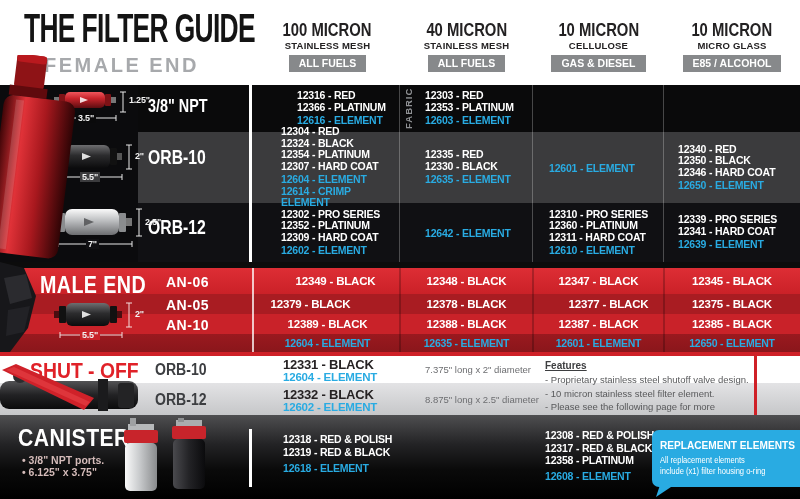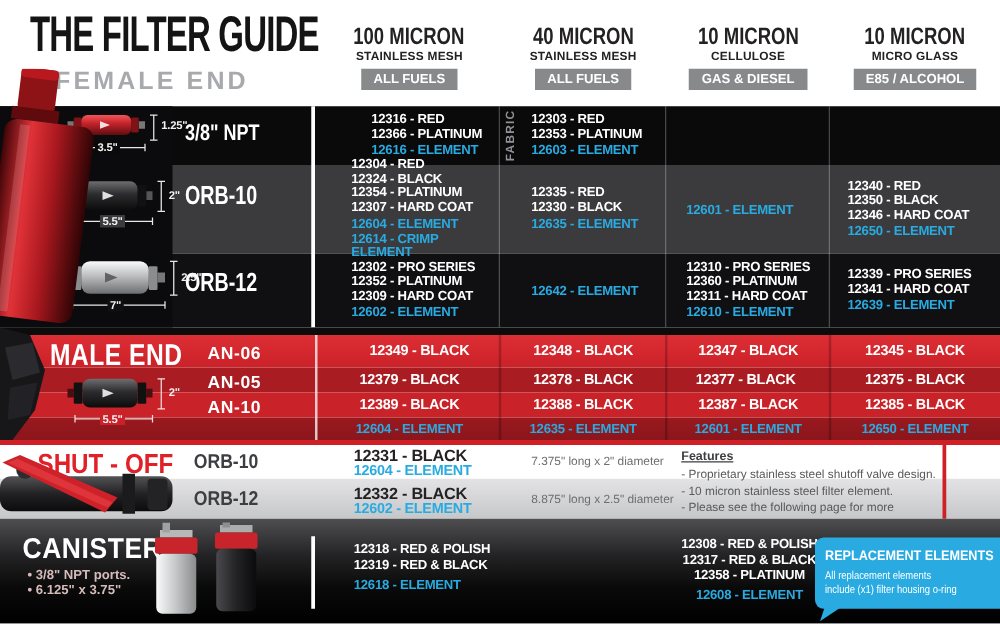--- a/index.html
+++ b/index.html
@@ -297,23 +297,23 @@
 
     <div class="abs anlabel" style="left:166px;top:12px;">AN-06</div>
     <div class="abs anlabel" style="left:166px;top:35px;">AN-05</div>
     <div class="abs anlabel" style="left:166px;top:55px;">AN-10</div>
 
     <div class="abs mcell" style="left:255px;top:6px;width:161px;height:26px;">12349 - BLACK</div>
     <div class="abs mcell" style="left:400px;top:6px;width:133px;height:26px;">12348 - BLACK</div>
     <div class="abs mcell" style="left:533px;top:6px;width:131px;height:26px;">12347 - BLACK</div>
     <div class="abs mcell" style="left:664px;top:6px;width:136px;height:26px;">12345 - BLACK</div>
 
-    <div class="abs mcell" style="left:255px;top:32px;width:145px;height:20px;">12379 - BLACK</div>
+    <div class="abs mcell" style="left:238px;top:32px;width:145px;height:20px;">12379 - BLACK</div>
     <div class="abs mcell" style="left:400px;top:32px;width:133px;height:20px;">12378 - BLACK</div>
-    <div class="abs mcell" style="left:531px;top:32px;width:131px;height:20px;">12377 - BLACK</div>
+    <div class="abs mcell" style="left:543px;top:32px;width:131px;height:20px;">12377 - BLACK</div>
     <div class="abs mcell" style="left:664px;top:32px;width:136px;height:20px;">12375 - BLACK</div>
 
     <div class="abs mcell" style="left:255px;top:52px;width:145px;height:20px;">12389 - BLACK</div>
     <div class="abs mcell" style="left:400px;top:52px;width:133px;height:20px;">12388 - BLACK</div>
     <div class="abs mcell" style="left:533px;top:52px;width:131px;height:20px;">12387 - BLACK</div>
     <div class="abs mcell" style="left:664px;top:52px;width:136px;height:20px;">12385 - BLACK</div>
 
     <div class="abs melem" style="left:255px;top:72px;width:145px;height:18px;">12604 - ELEMENT</div>
     <div class="abs melem" style="left:400px;top:72px;width:133px;height:18px;">12635 - ELEMENT</div>
     <div class="abs melem" style="left:533px;top:72px;width:131px;height:18px;">12601 - ELEMENT</div>
@@ -407,21 +407,21 @@
         <rect x="58" y="8" width="34" height="13" rx="2" fill="#c8242b"></rect>
         <rect x="59" y="21" width="32" height="50" rx="5" fill="url(#grC2)"></rect>
       </svg>
     </div>
 
     <div class="abs" style="left:283px;top:18px;">
       <div class="parts" style="line-height:13px;">12318 - RED &amp; POLISH
 12319 - RED &amp; BLACK</div>
       <div class="elems" style="margin-top:4px;">12618 - ELEMENT</div>
     </div>
-    <div class="abs" style="left:545px;top:14px;text-align:center;">
+    <div class="abs" style="left:545px;top:14px;">
       <div class="parts" style="line-height:12.7px;">12308 - RED &amp; POLISH
 12317 - RED &amp; BLACK
 12358 - PLATINUM</div>
       <div class="elems" style="margin-top:4px;">12608 - ELEMENT</div>
     </div>
 
     <div class="abs callout" style="left:652px;top:15px;width:142px;height:48px;">
       <span class="callout-title">REPLACEMENT ELEMENTS</span>
       <div class="callout-body">All replacement elements
 include (x1) filter housing o-ring</div>

